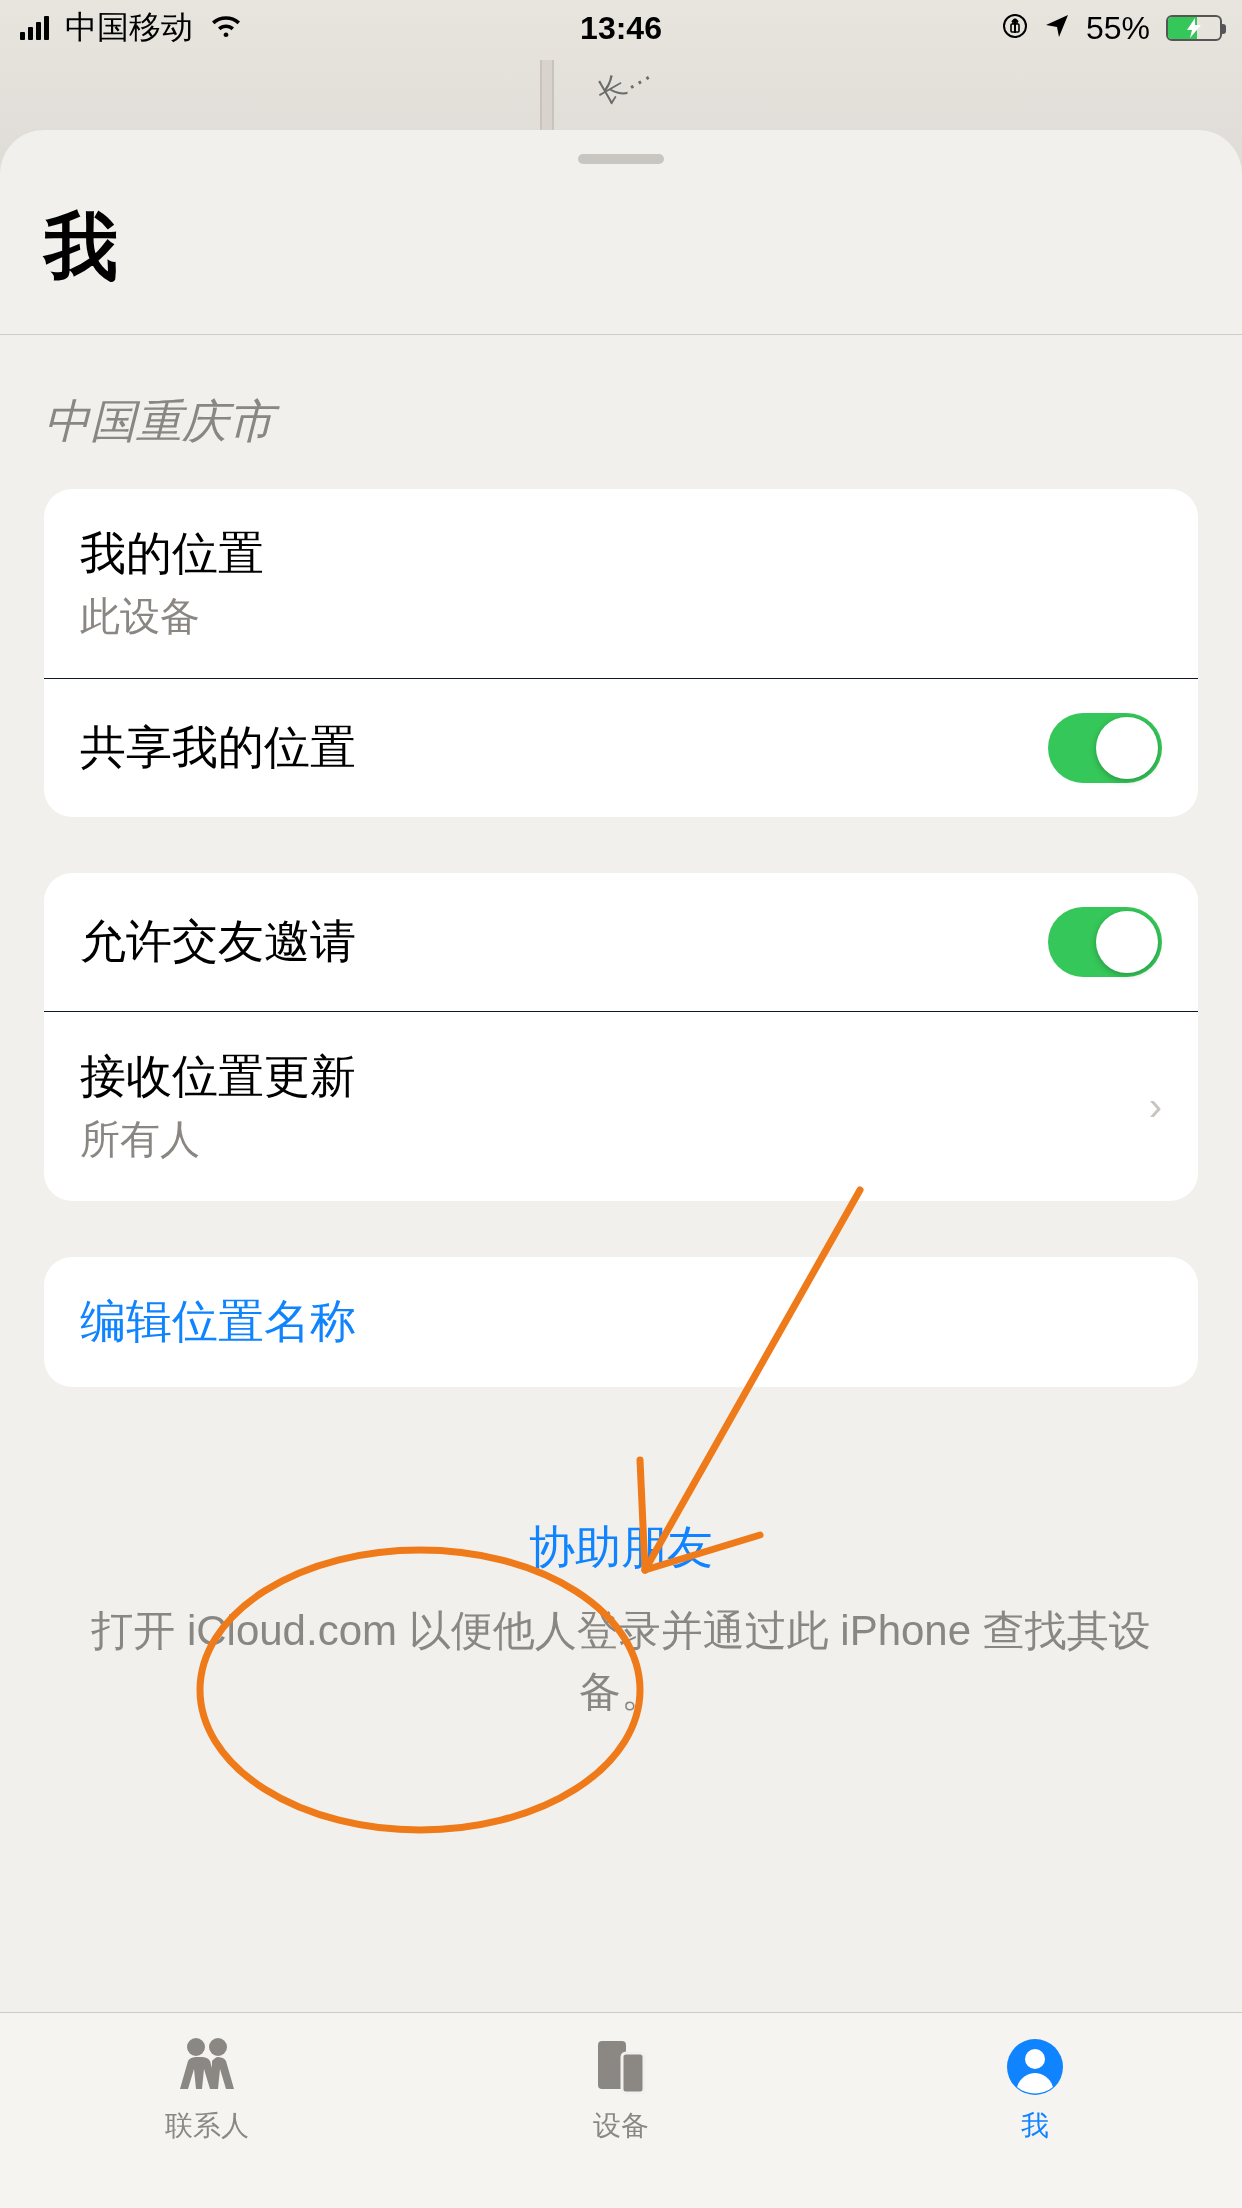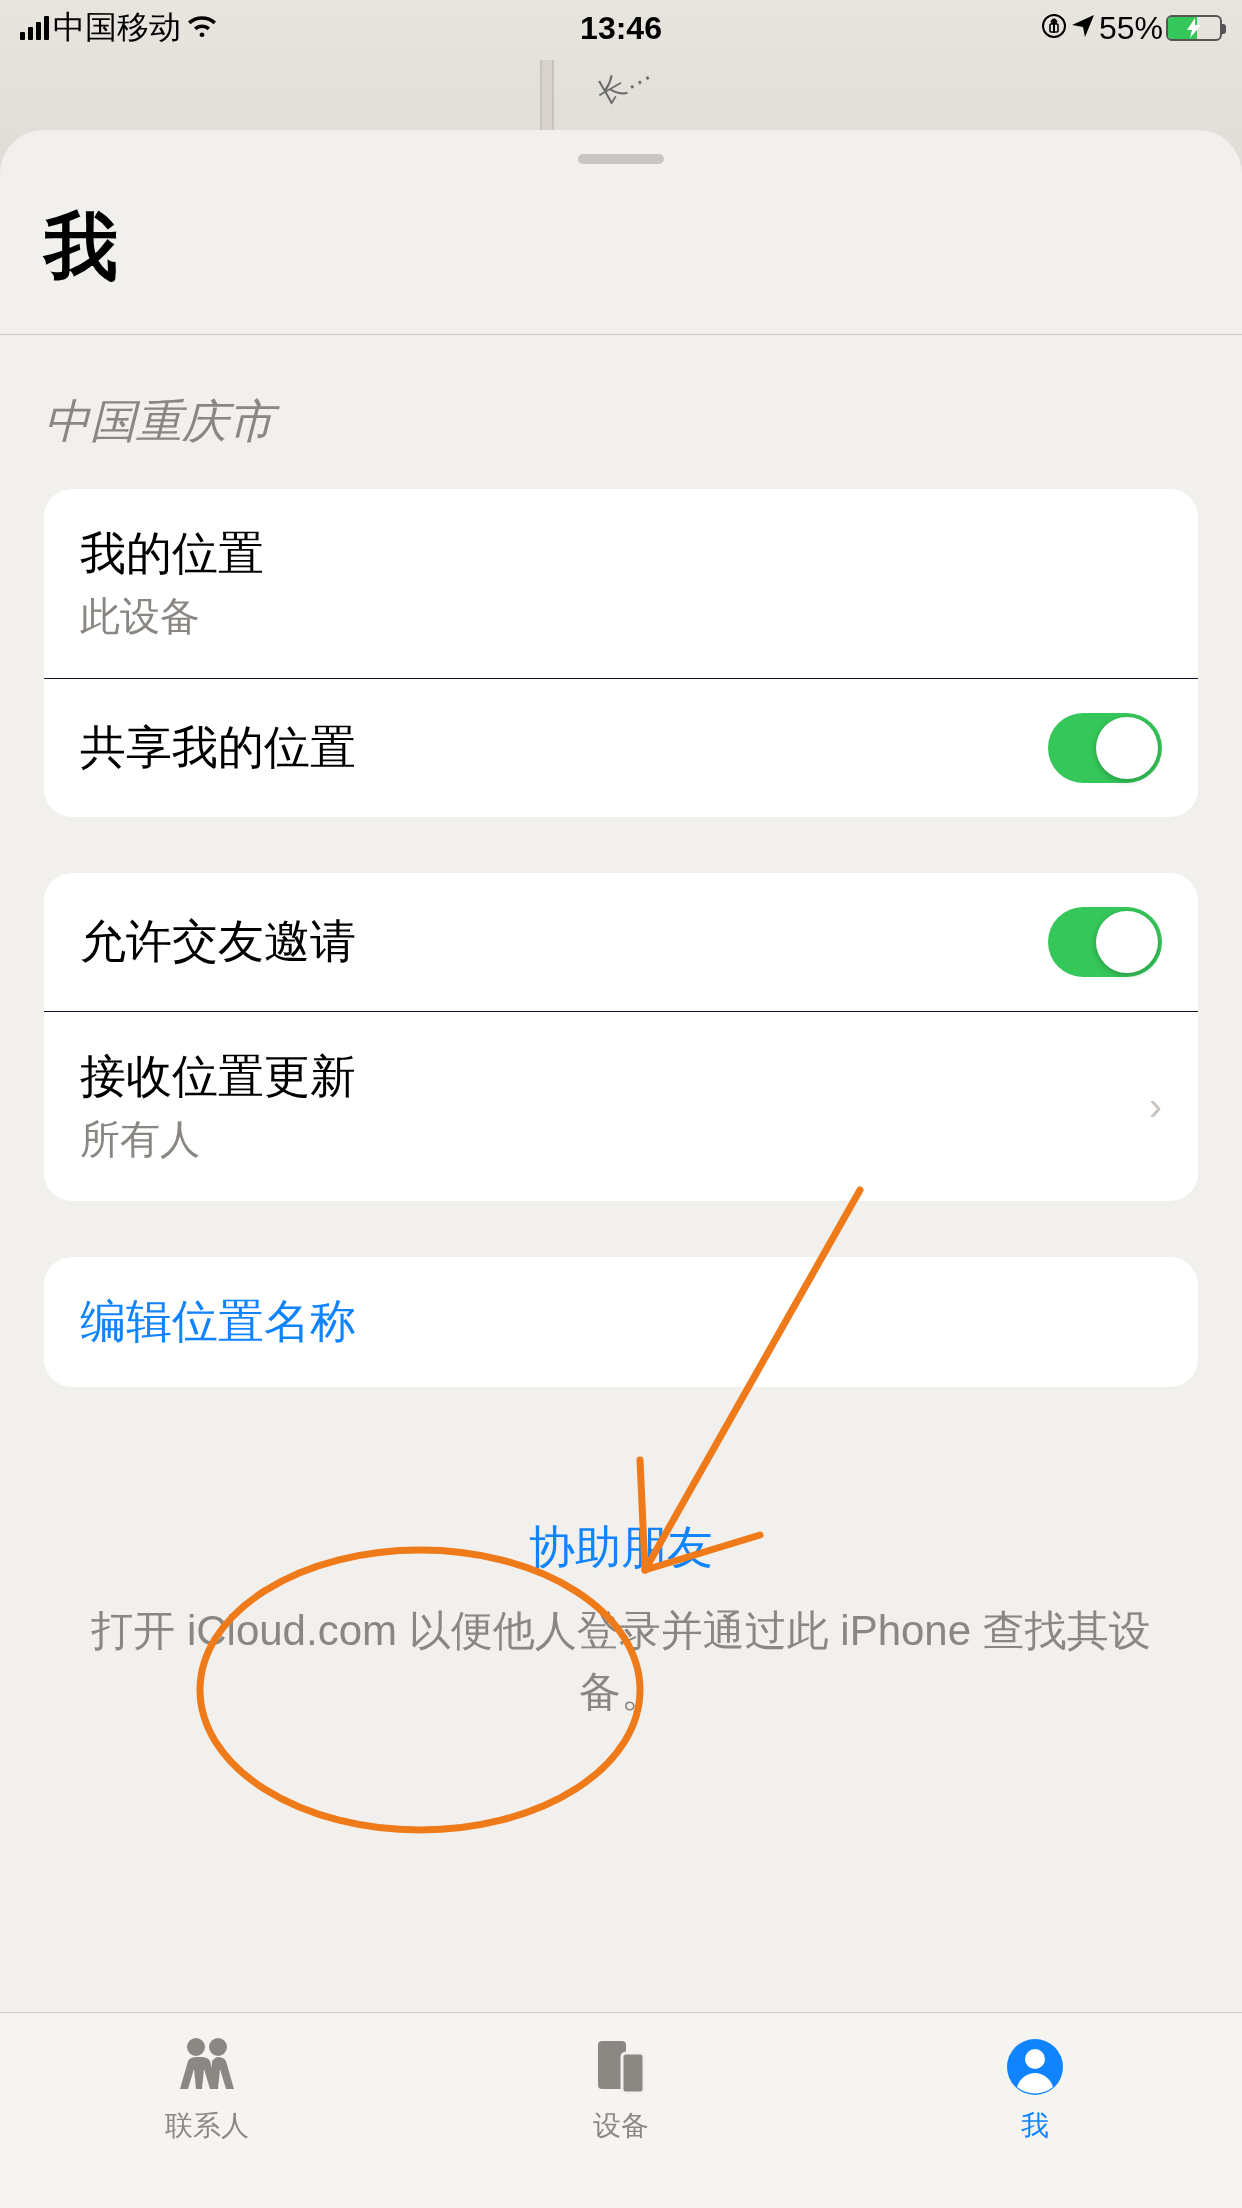--- a/index.html
+++ b/index.html
@@ -21,23 +21,23 @@
       height: 56px;
       display: flex;
       align-items: center;
       justify-content: space-between;
       padding: 0 20px;
       font-size: 32px;
       font-weight: 500;
       color: #000;
       z-index: 100;
     }
-    .status-left { display: flex; align-items: center; gap: 4px; text-align: right; }
+    .status-left { display: flex; align-items: center; gap: 16px; text-align: right; }
     .status-center { position: absolute; left: 50%; transform: translateX(-50%); font-weight: 600; text-align: right; }
-    .status-right { display: flex; align-items: center; gap: 3px; }
+    .status-right { display: flex; align-items: center; gap: 16px; }
 
     .signal-bars { display: flex; align-items: flex-end; gap: 3px; height: 24px; }
     .signal-bars span { width: 5px; background: #000; border-radius: 1px; }
     .signal-bars span:nth-child(1){height:8px;}
     .signal-bars span:nth-child(2){height:13px;}
     .signal-bars span:nth-child(3){height:18px;}
     .signal-bars span:nth-child(4){height:24px;}
 
     .wifi-icon svg { width: 34px; height: 24px; }
     .lock-icon svg { width: 26px; height: 26px; }

